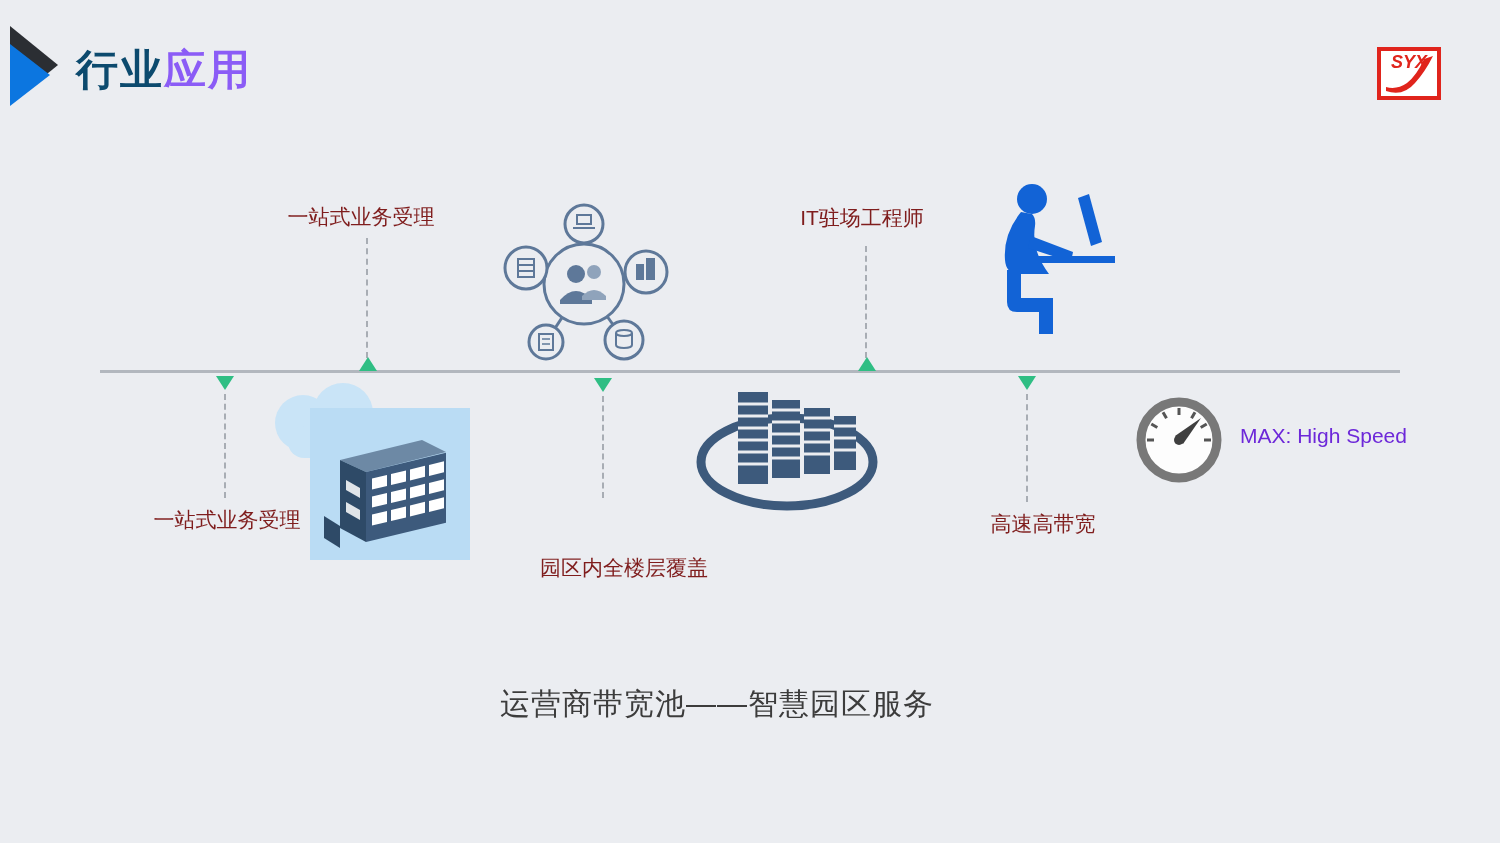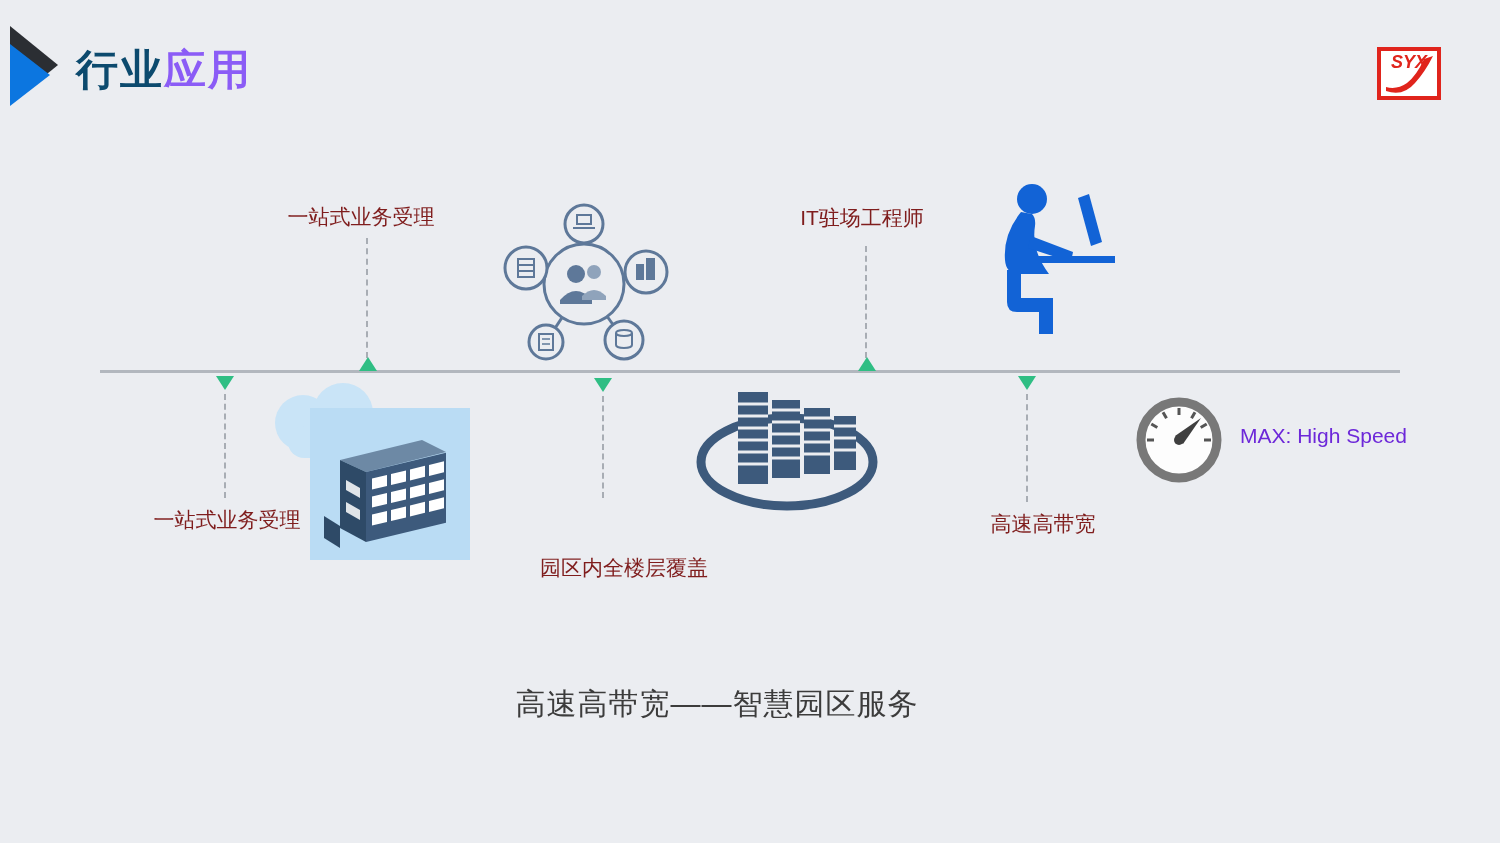--- a/index.html
+++ b/index.html
@@ -190,13 +190,13 @@
     <line x1="58.5" y1="24.3" x2="62" y2="18.3"></line>
     <line x1="67.7" y1="33.5" x2="73.7" y2="30"></line>
     <line x1="71" y1="46" x2="78" y2="46"></line>
   </g>
   <polygon points="42,42 50,50 68,24" fill="#3f3f3f"></polygon>
   <circle cx="46" cy="46" r="5" fill="#3f3f3f"></circle>
 </svg>
 
 <div class="abs max-label" style="left:1240px; top:424px;">MAX: High Speed</div>
 
-<div class="abs caption" style="left:417px; top:684px; width:600px;">高速高带宽——智慧园区服务</div>
+<div class="abs caption" style="left:417px; top:684px; width:600px;">运营商带宽池——智慧园区服务</div>
 
 </body></html>

